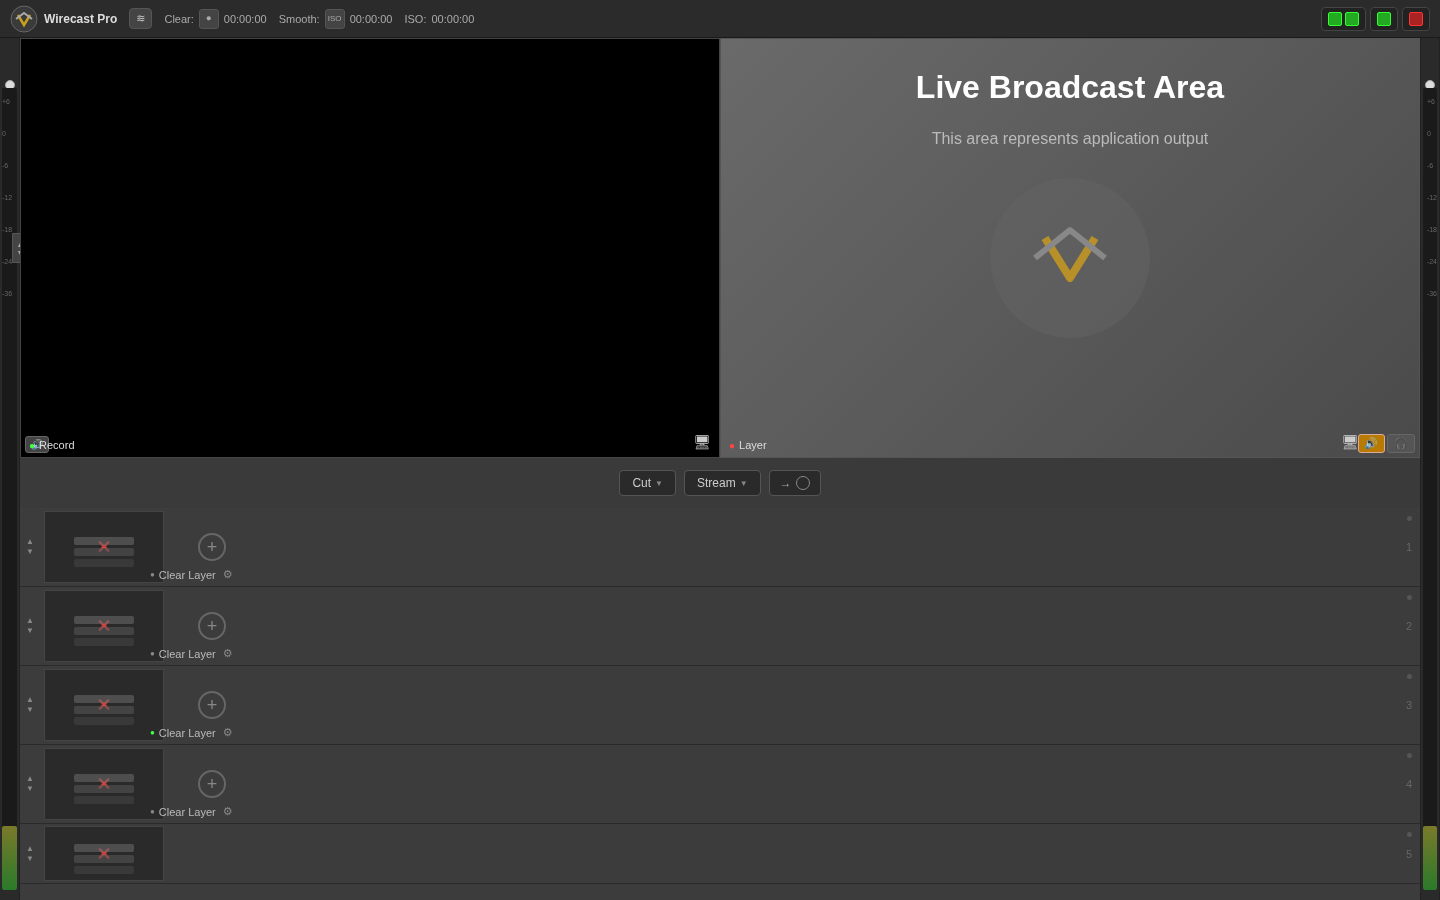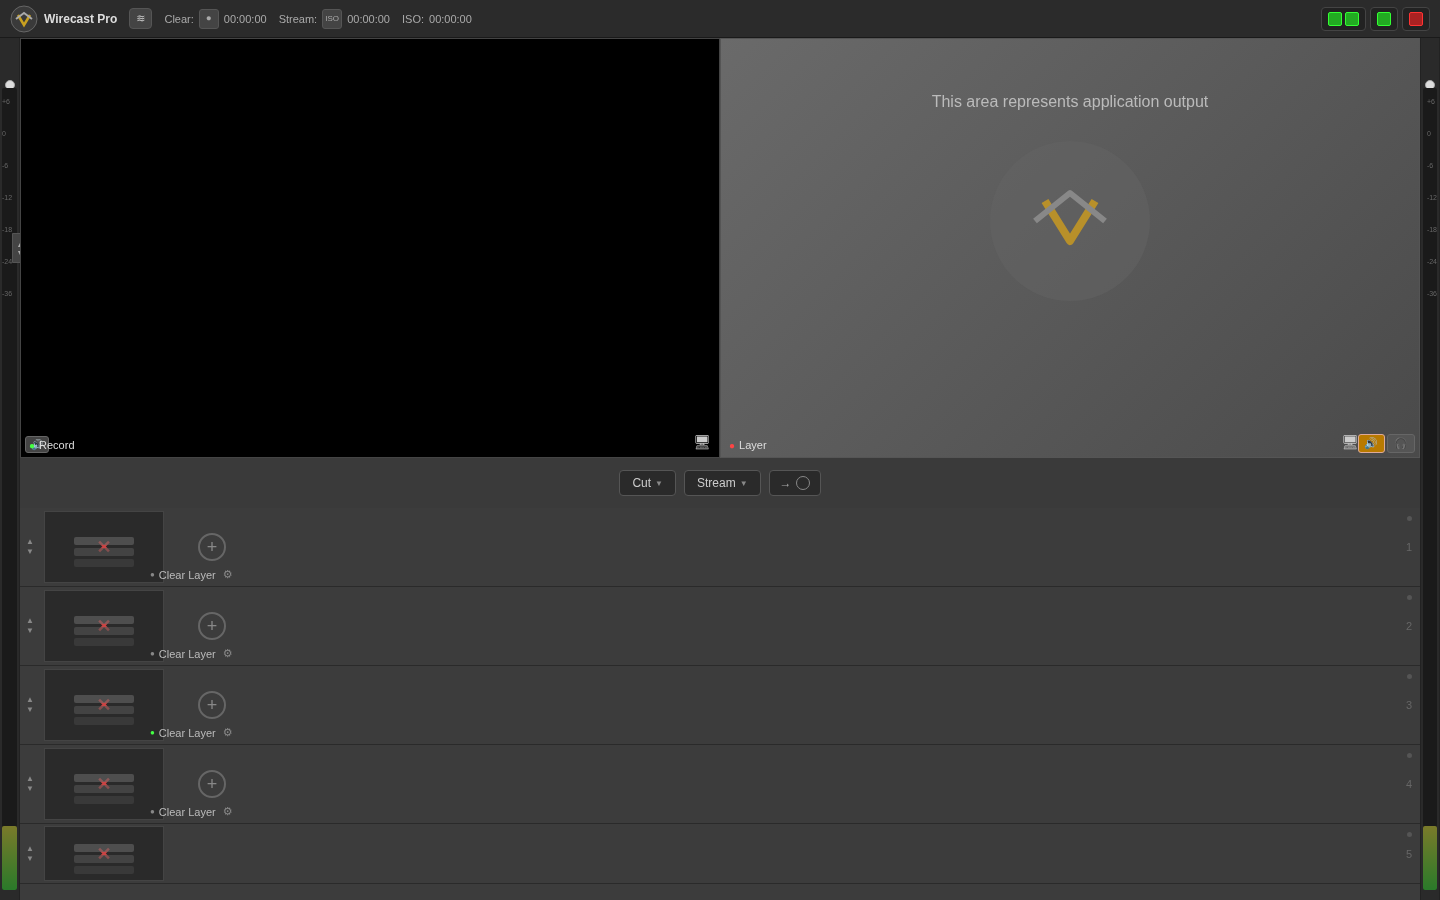--- a/index.html
+++ b/index.html
@@ -465,21 +465,21 @@
 
   <div class="status-item">
     <span>Clear:</span>
     <div class="status-icon">
       <span>⏺</span>
     </div>
     <span>00:00:00</span>
   </div>
 
   <div class="status-item">
-    <span>Stream:</span>
+    <span>Smooth:</span>
     <div class="status-icon">
       <span style="font-size:8px">ISO</span>
     </div>
     <span>00:00:00</span>
   </div>
 
   <div class="status-item">
     <span>ISO:</span>
     <span>00:00:00</span>
   </div>
@@ -531,20 +531,21 @@
           <span class="green-dot">●</span>
           <span>Record</span>
         </div>
         <div class="pane-label-right" style="position:absolute;bottom:6px;right:8px;">
           <span class="monitor-icon">🖥</span>
         </div>
       </div>
 
       <div class="preview-pane preview-pane-live">
         <div class="live-bg">
+          <span class="live-title">Live Broadcast Area</span>
           <span class="live-subtitle">This area represents application output</span>
 
           <div class="wirecast-logo-circle">
             <svg width="100" height="100" viewBox="0 0 100 100">
               <path d="M25 30 L50 70 L75 30" fill="none" stroke="#b8902a" stroke-width="8" stroke-linejoin="round"></path>
               <path d="M15 50 L50 22 L85 50" fill="none" stroke="#888" stroke-width="6" stroke-linejoin="round"></path>
             </svg>
           </div>
         </div>
         <div class="pane-label">

